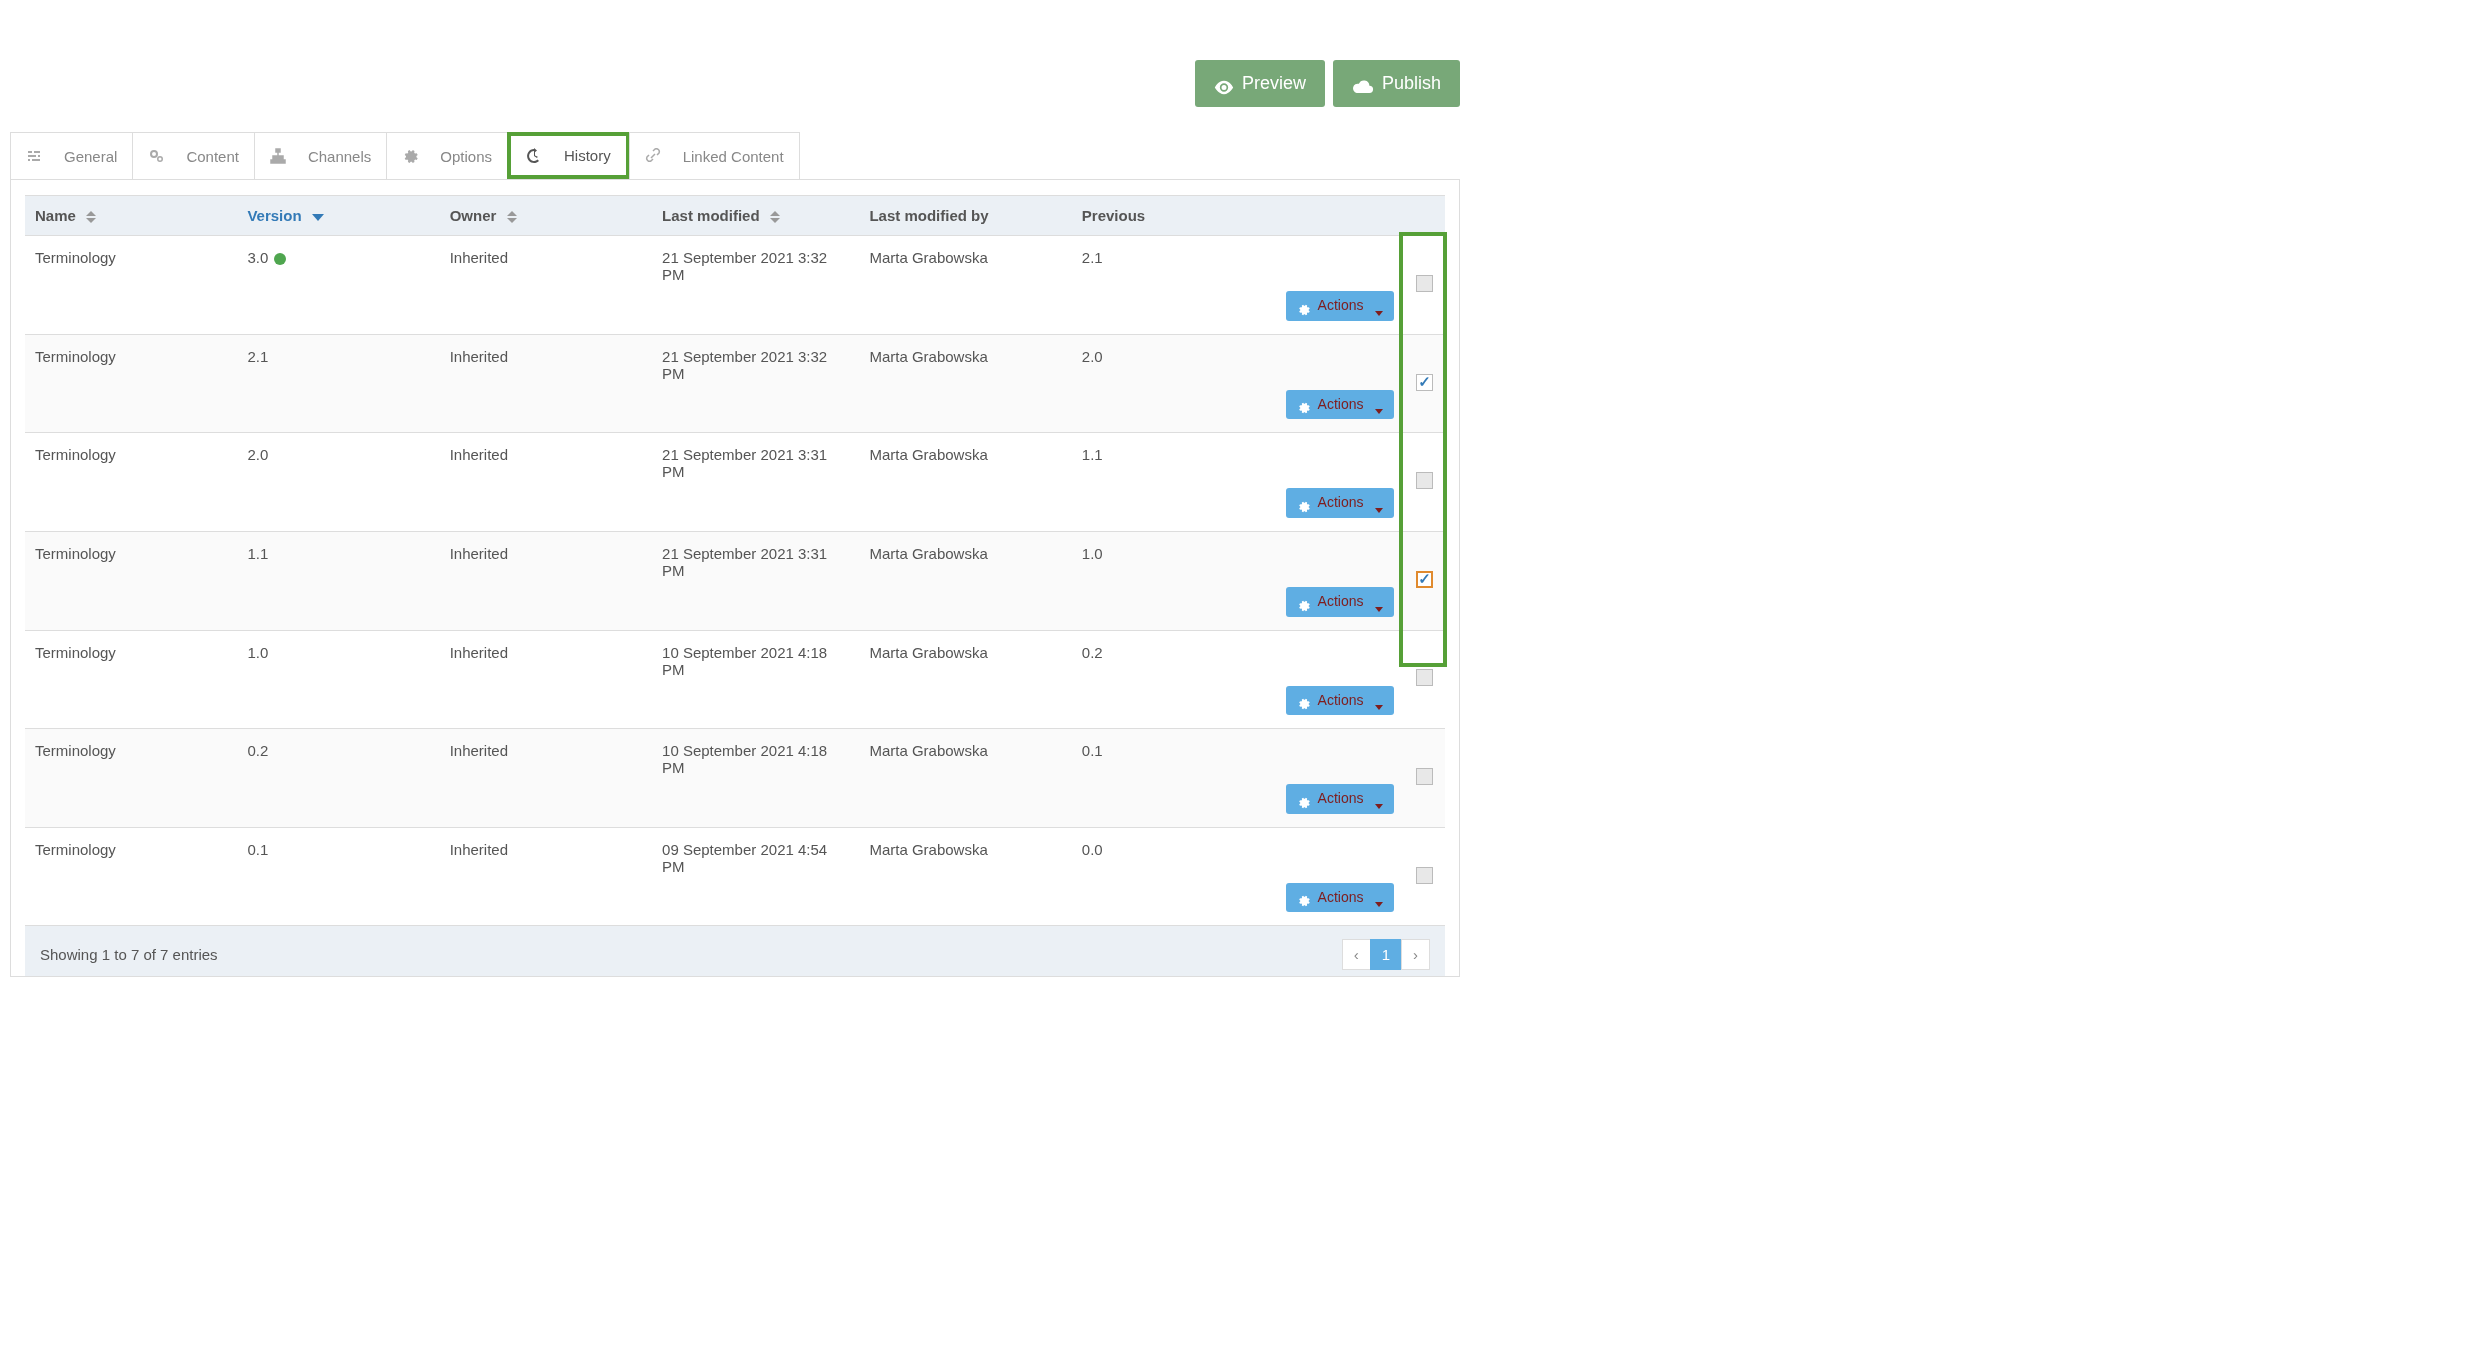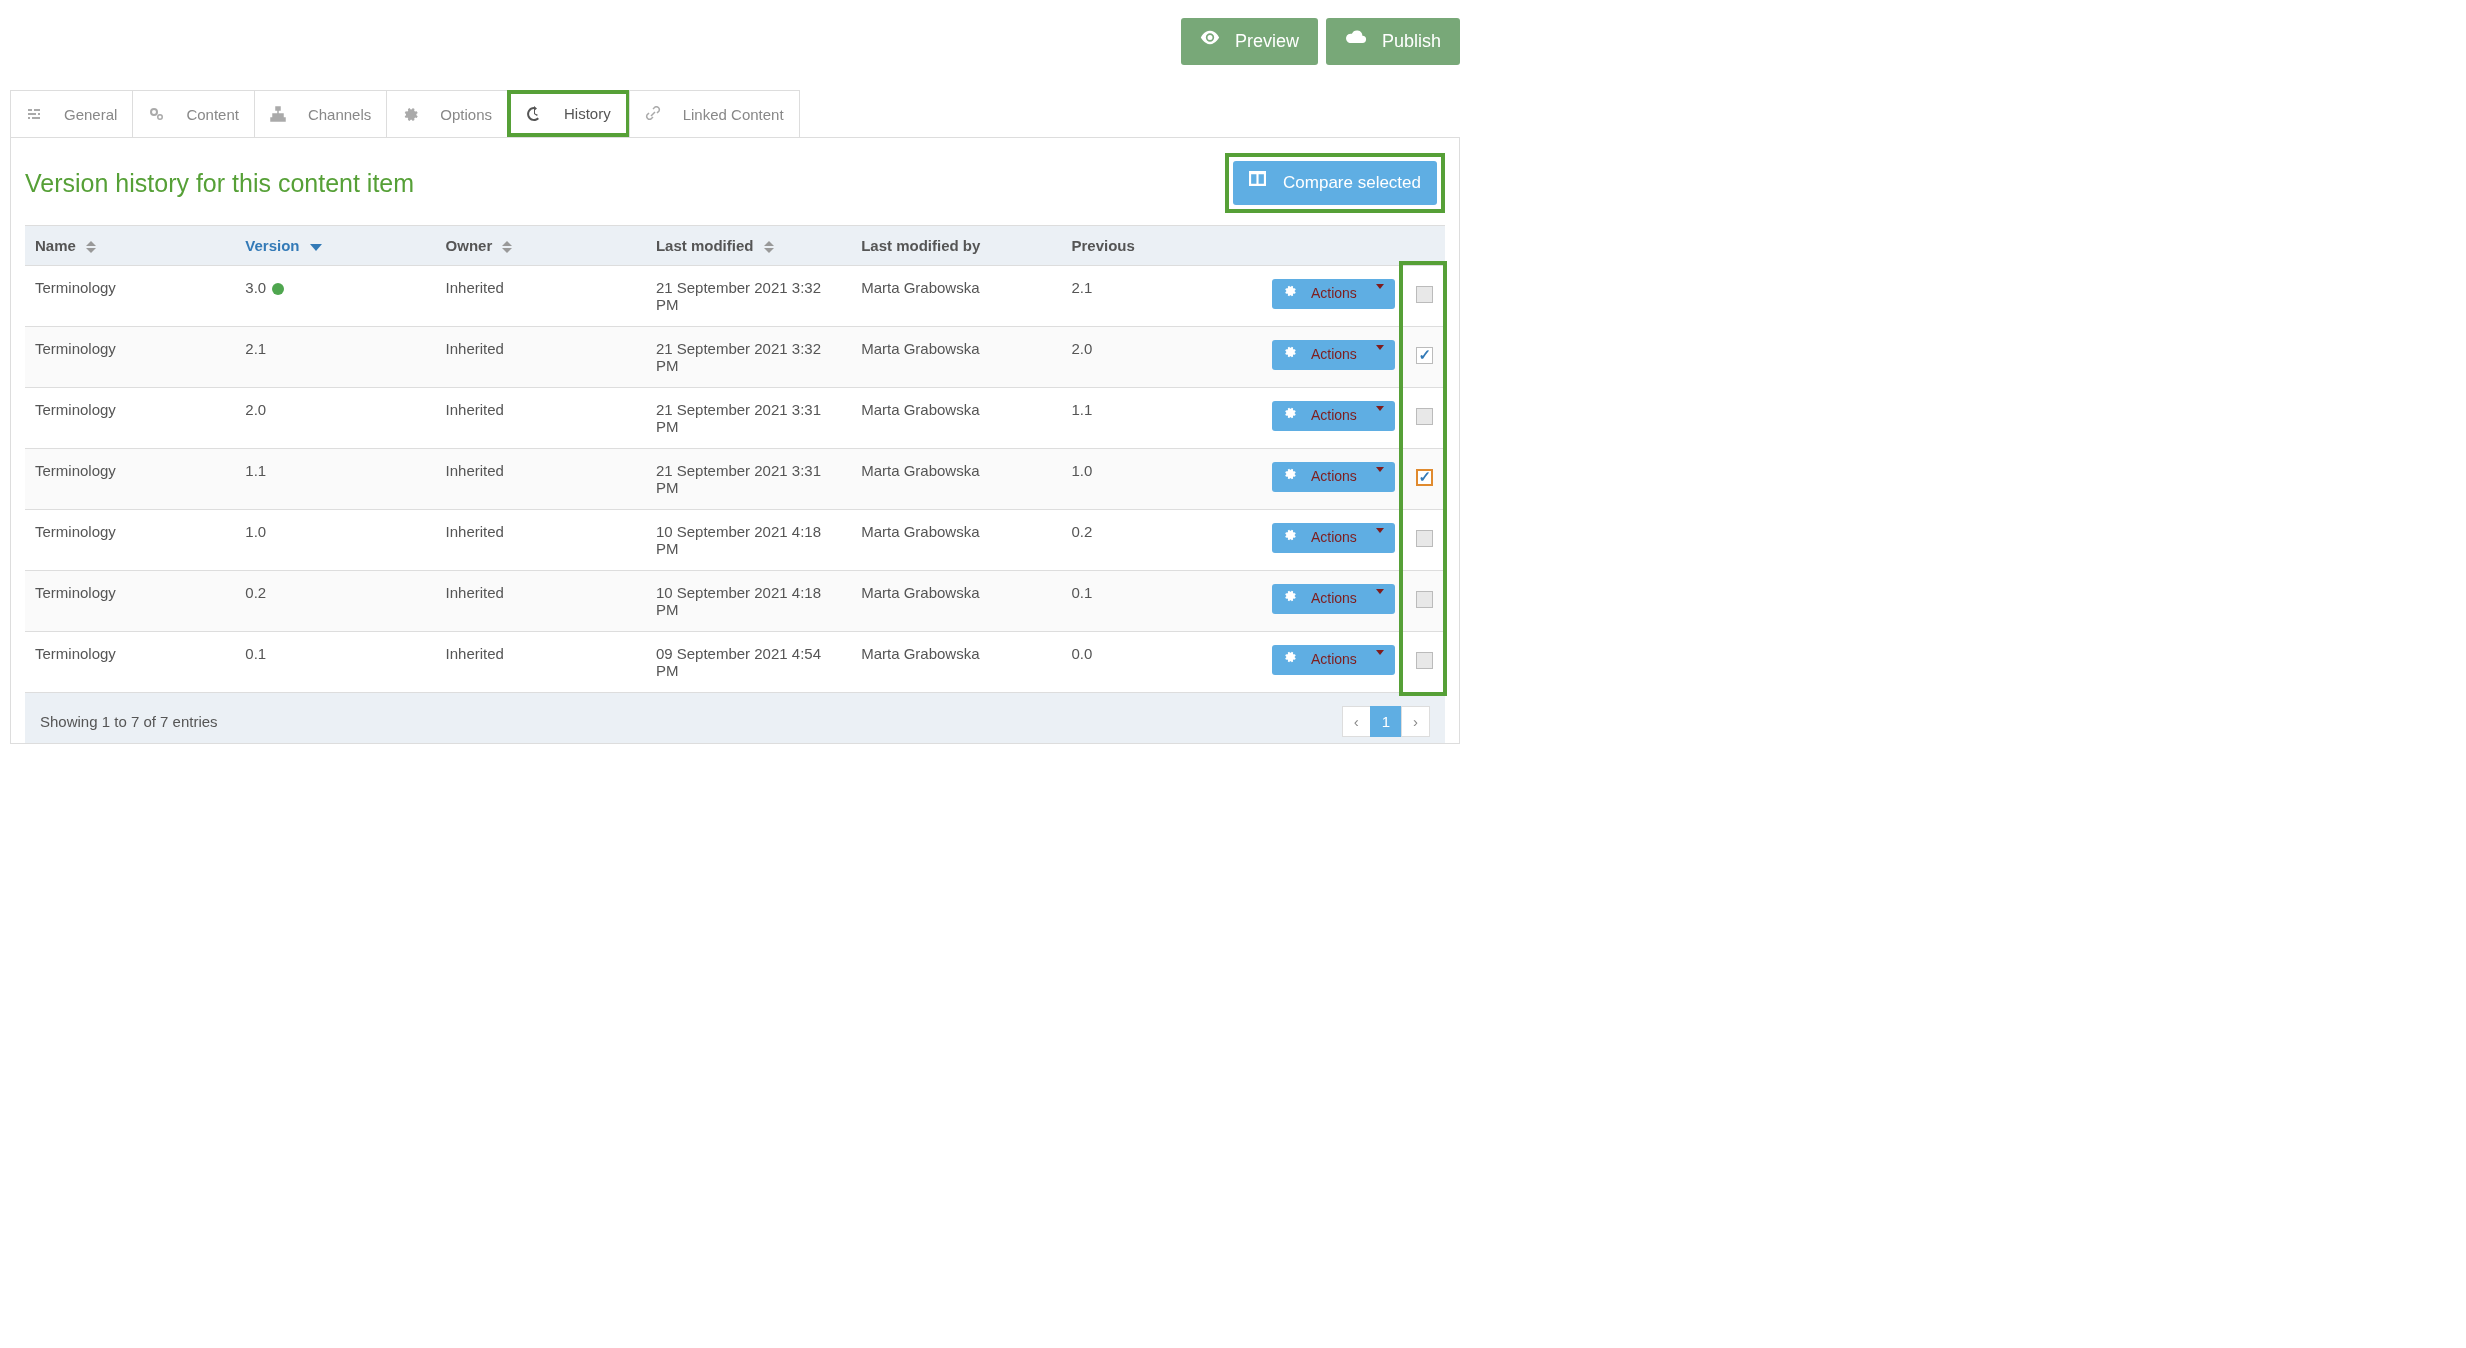--- a/index.html
+++ b/index.html
@@ -16,29 +16,30 @@
     padding: 0 10px;
   }
   .top-buttons {
     display: flex;
     justify-content: flex-end;
     gap: 8px;
     padding: 18px 0 25px 0;
   }
   .btn {
     display: inline-flex;
-    align-items: flex-start;
+    align-items: flex-end;
     justify-content: center;
-    gap: 15px;
+    gap: 8px;
     border: 1px solid transparent;
     border-radius: 3px;
     cursor: pointer;
     font-size: 14px;
     padding: 6px 12px;
     line-height: 1.4;
+    margin-top: 42px;
   }
   .btn-green {
     background: #78a878;
     color: #fff;
     font-size: 18px;
     padding: 10px 18px;
     border-radius: 3px;
   }
   .btn-blue {
     background: #5faee3;
@@ -355,31 +356,20 @@
           <svg viewBox="0 0 16 16">
             <path d="M6 10l4-4m-2-3l2-2a3 3 0 0 1 4 4l-2 2m-4 4l-2 2a3 3 0 0 1-4-4l2-2" stroke="currentColor" stroke-width="1.5" fill="none"></path>
           </svg>
         </span>
       <span>Linked Content</span>
     </li>
   </ul>
 
   <div class="content-panel">
 
-    <div class="panel-header">
-      <h2 class="panel-title">Version history for this content item</h2>
-      <div class="compare-wrap">
-        <button class="btn btn-blue">
-          <svg class="columns-svg" viewBox="0 0 16 14">
-              <path d="M0 0h16v14H0zM2 3v9h5V3zm7 0v9h5V3z"></path>
-            </svg>
-          <span>Compare selected</span>
-        </button>
-      </div>
-    </div>
 
 
     <div class="check-band-wrap">
     <table class="version-table">
       <thead>
         <tr>
           <th class="col-name">
             <span>Name</span>
             <span class="sort-icon"><span class="triangle-up"></span><span class="triangle-down"></span></span>
           </th>

